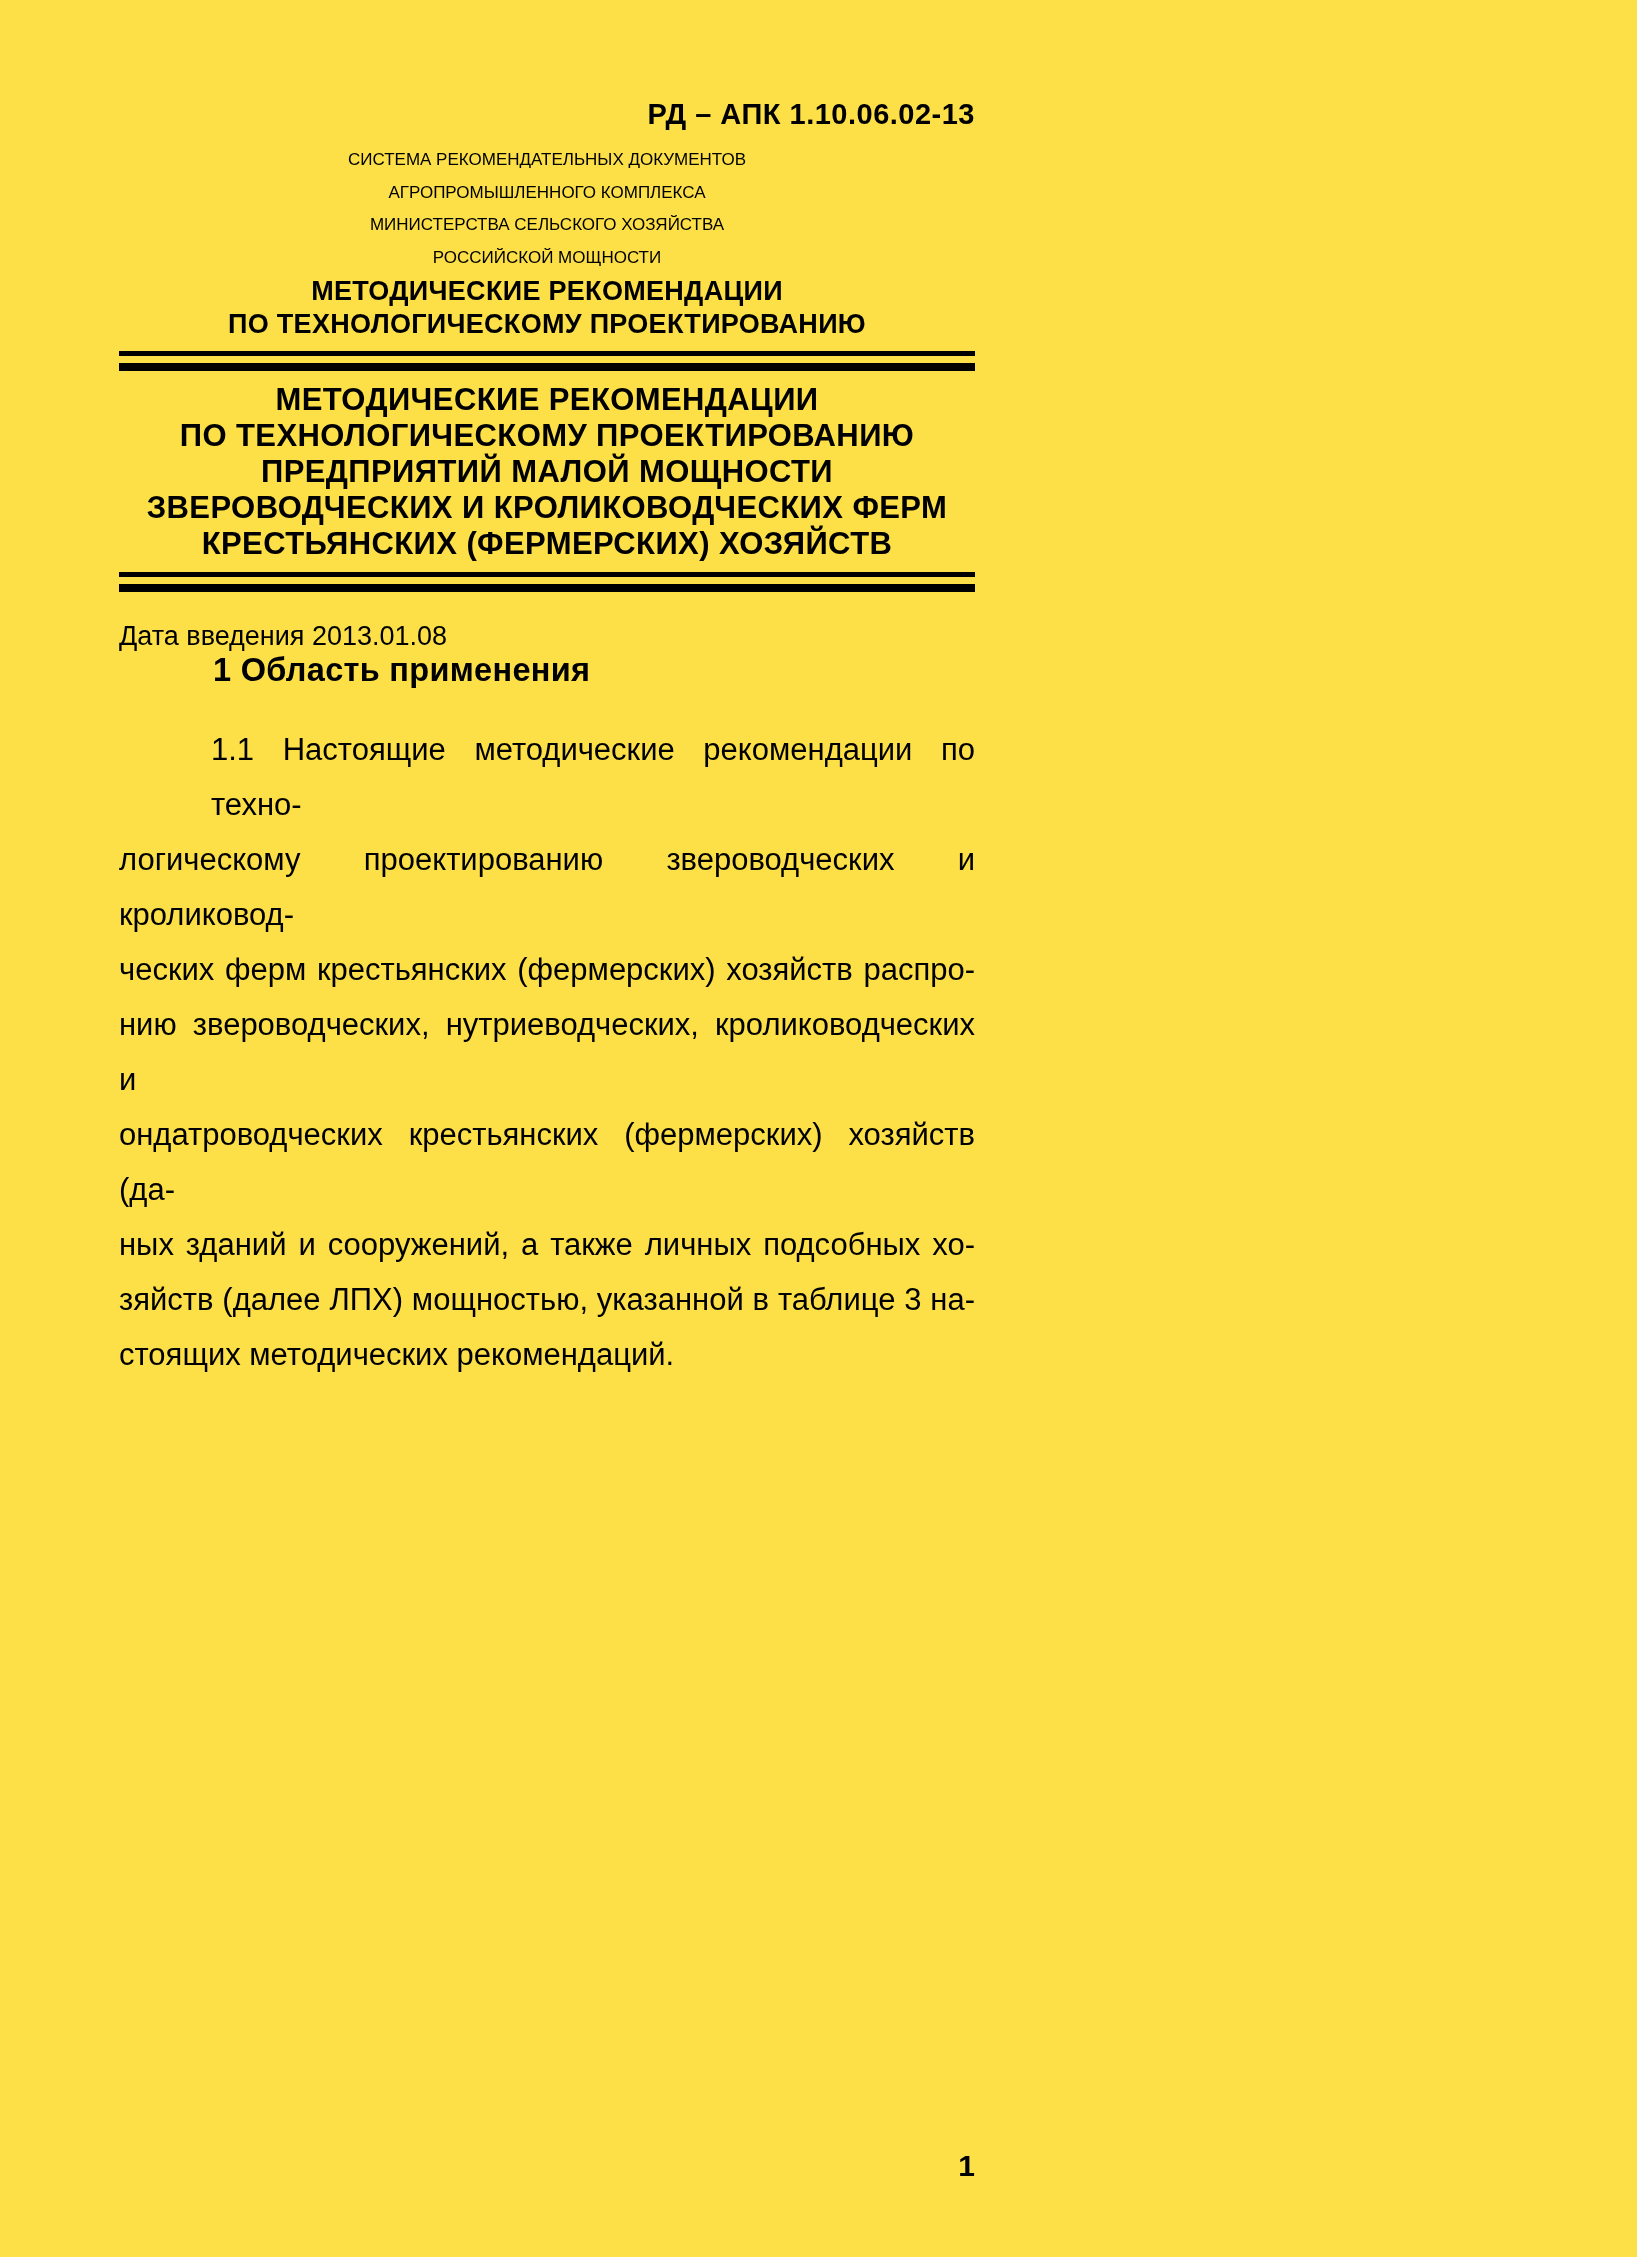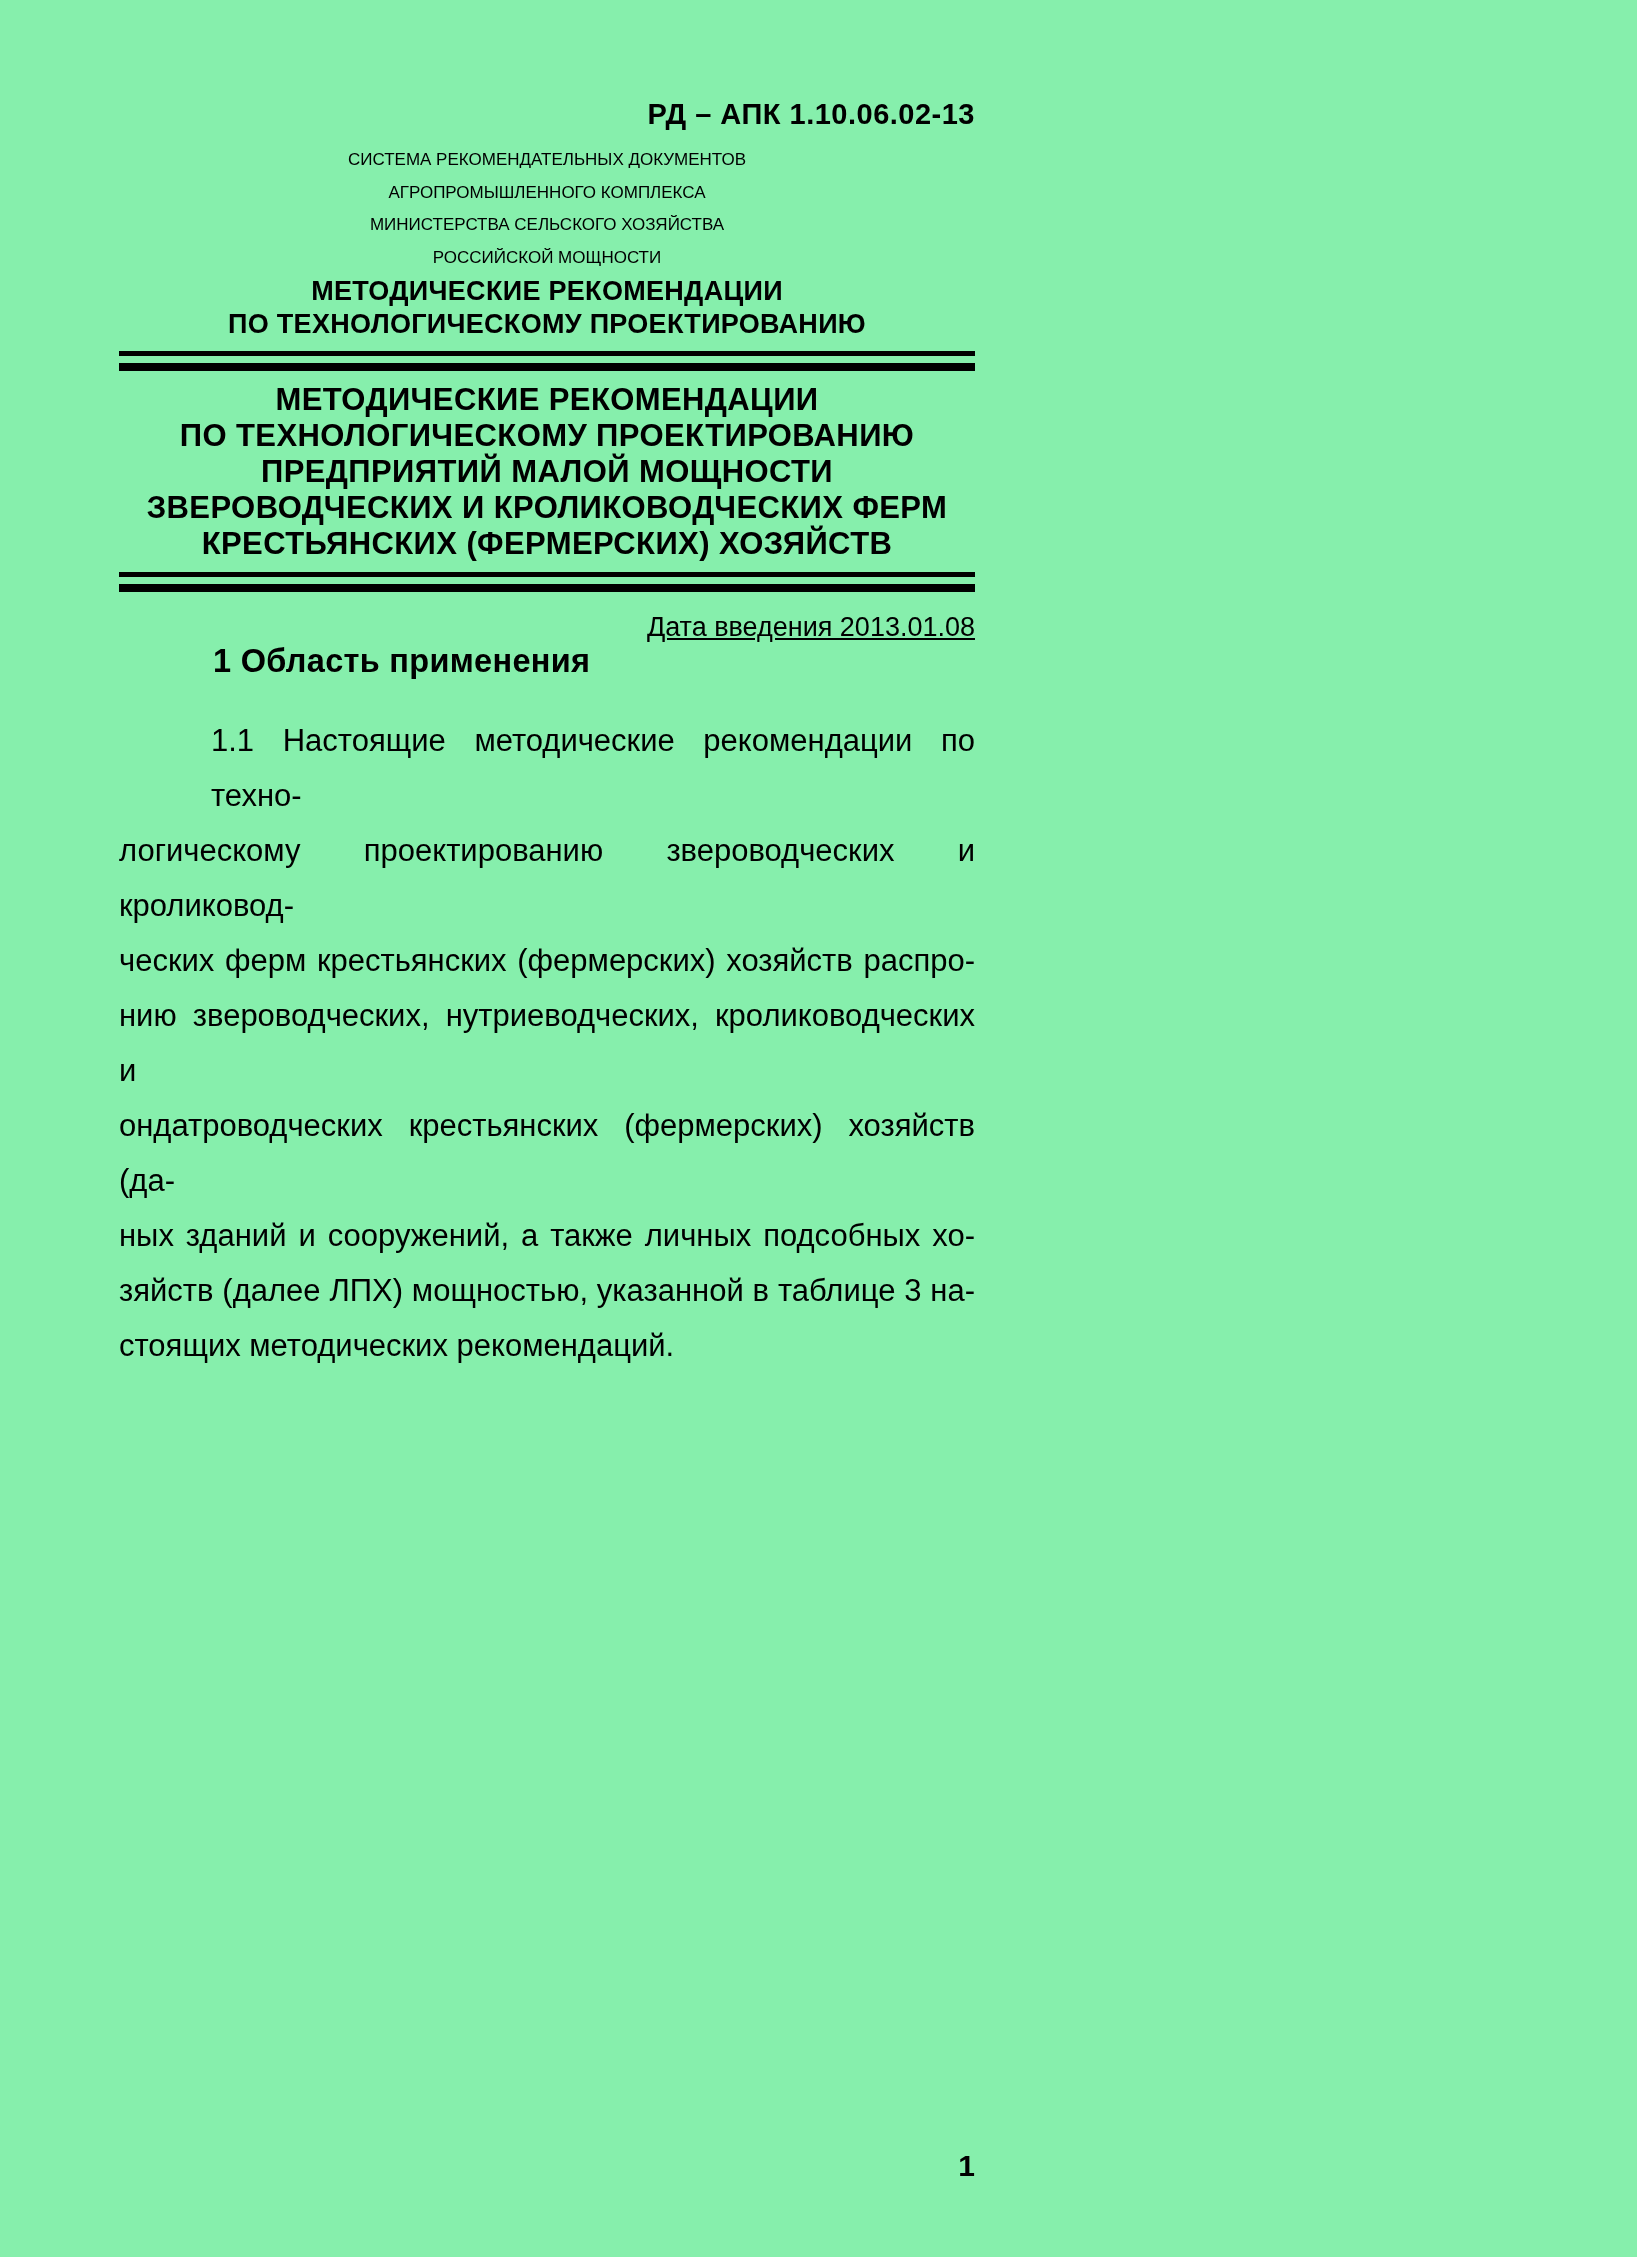--- a/index.html
+++ b/index.html
@@ -1,21 +1,21 @@
 <!DOCTYPE html>
 <html><head>
 <meta charset="utf-8">
 <style>
   * { margin: 0; padding: 0; box-sizing: border-box; }
   html, body { background: #ffffff; }
   .page {
     position: relative;
     width: 1637px;
     height: 2258px;
-    background: #86efac;
+    background: #fde047;
     color: #000000;
     font-family: "Liberation Sans", sans-serif;
     overflow: hidden;
   }
   .content {
     position: absolute;
     left: 119px;
     top: 0;
     width: 856px;
   }
@@ -49,24 +49,23 @@
   .rule-bottom { margin-top: 9.6px; }
   .title-block {
     margin-top: 11.5px;
     text-align: center;
     font-weight: bold;
     font-size: 31px;
     line-height: 36px;
     letter-spacing: 0.4px;
   }
   .date-line {
-    margin-top: 20px;
-    text-align: right;
+    margin-top: 29px;
+    text-align: left;
     font-size: 27px;
-    text-decoration: underline;
   }
   .section-heading {
     margin-left: 94px;
     font-weight: bold;
     font-size: 32.5px;
     letter-spacing: 0.3px;
   }
   .body-text {
     margin-top: 32.5px;
     font-size: 31px;

